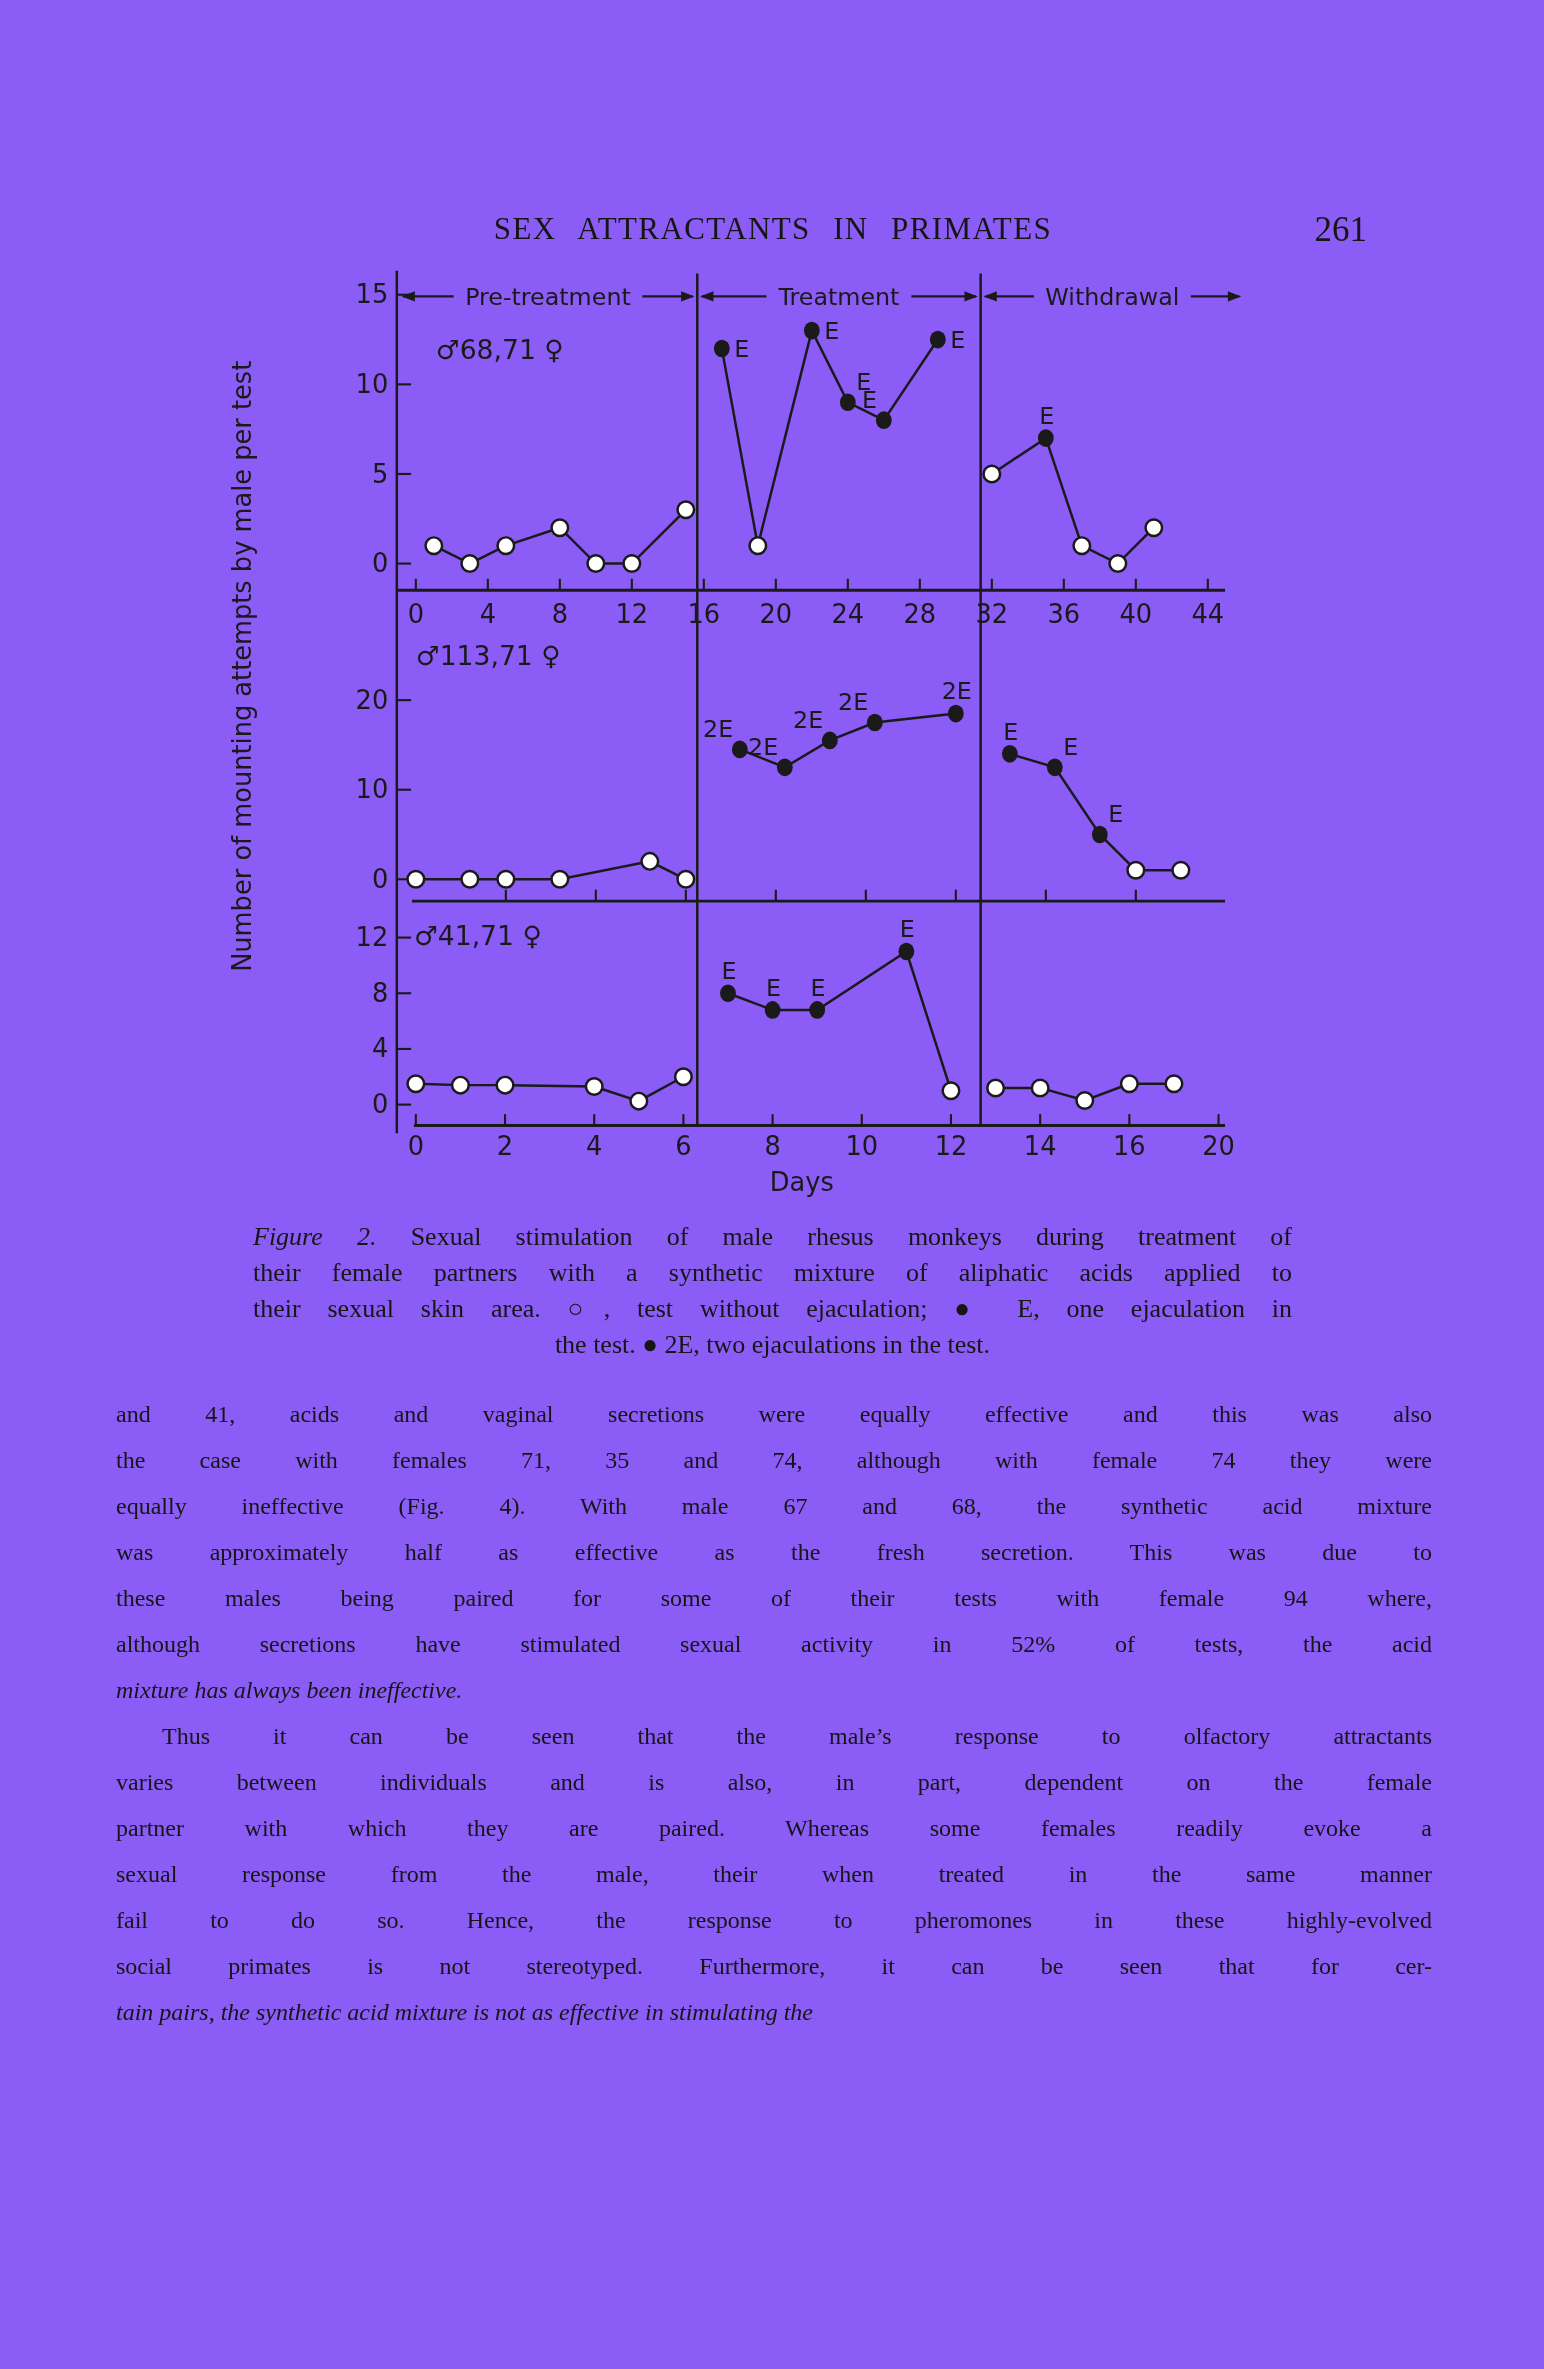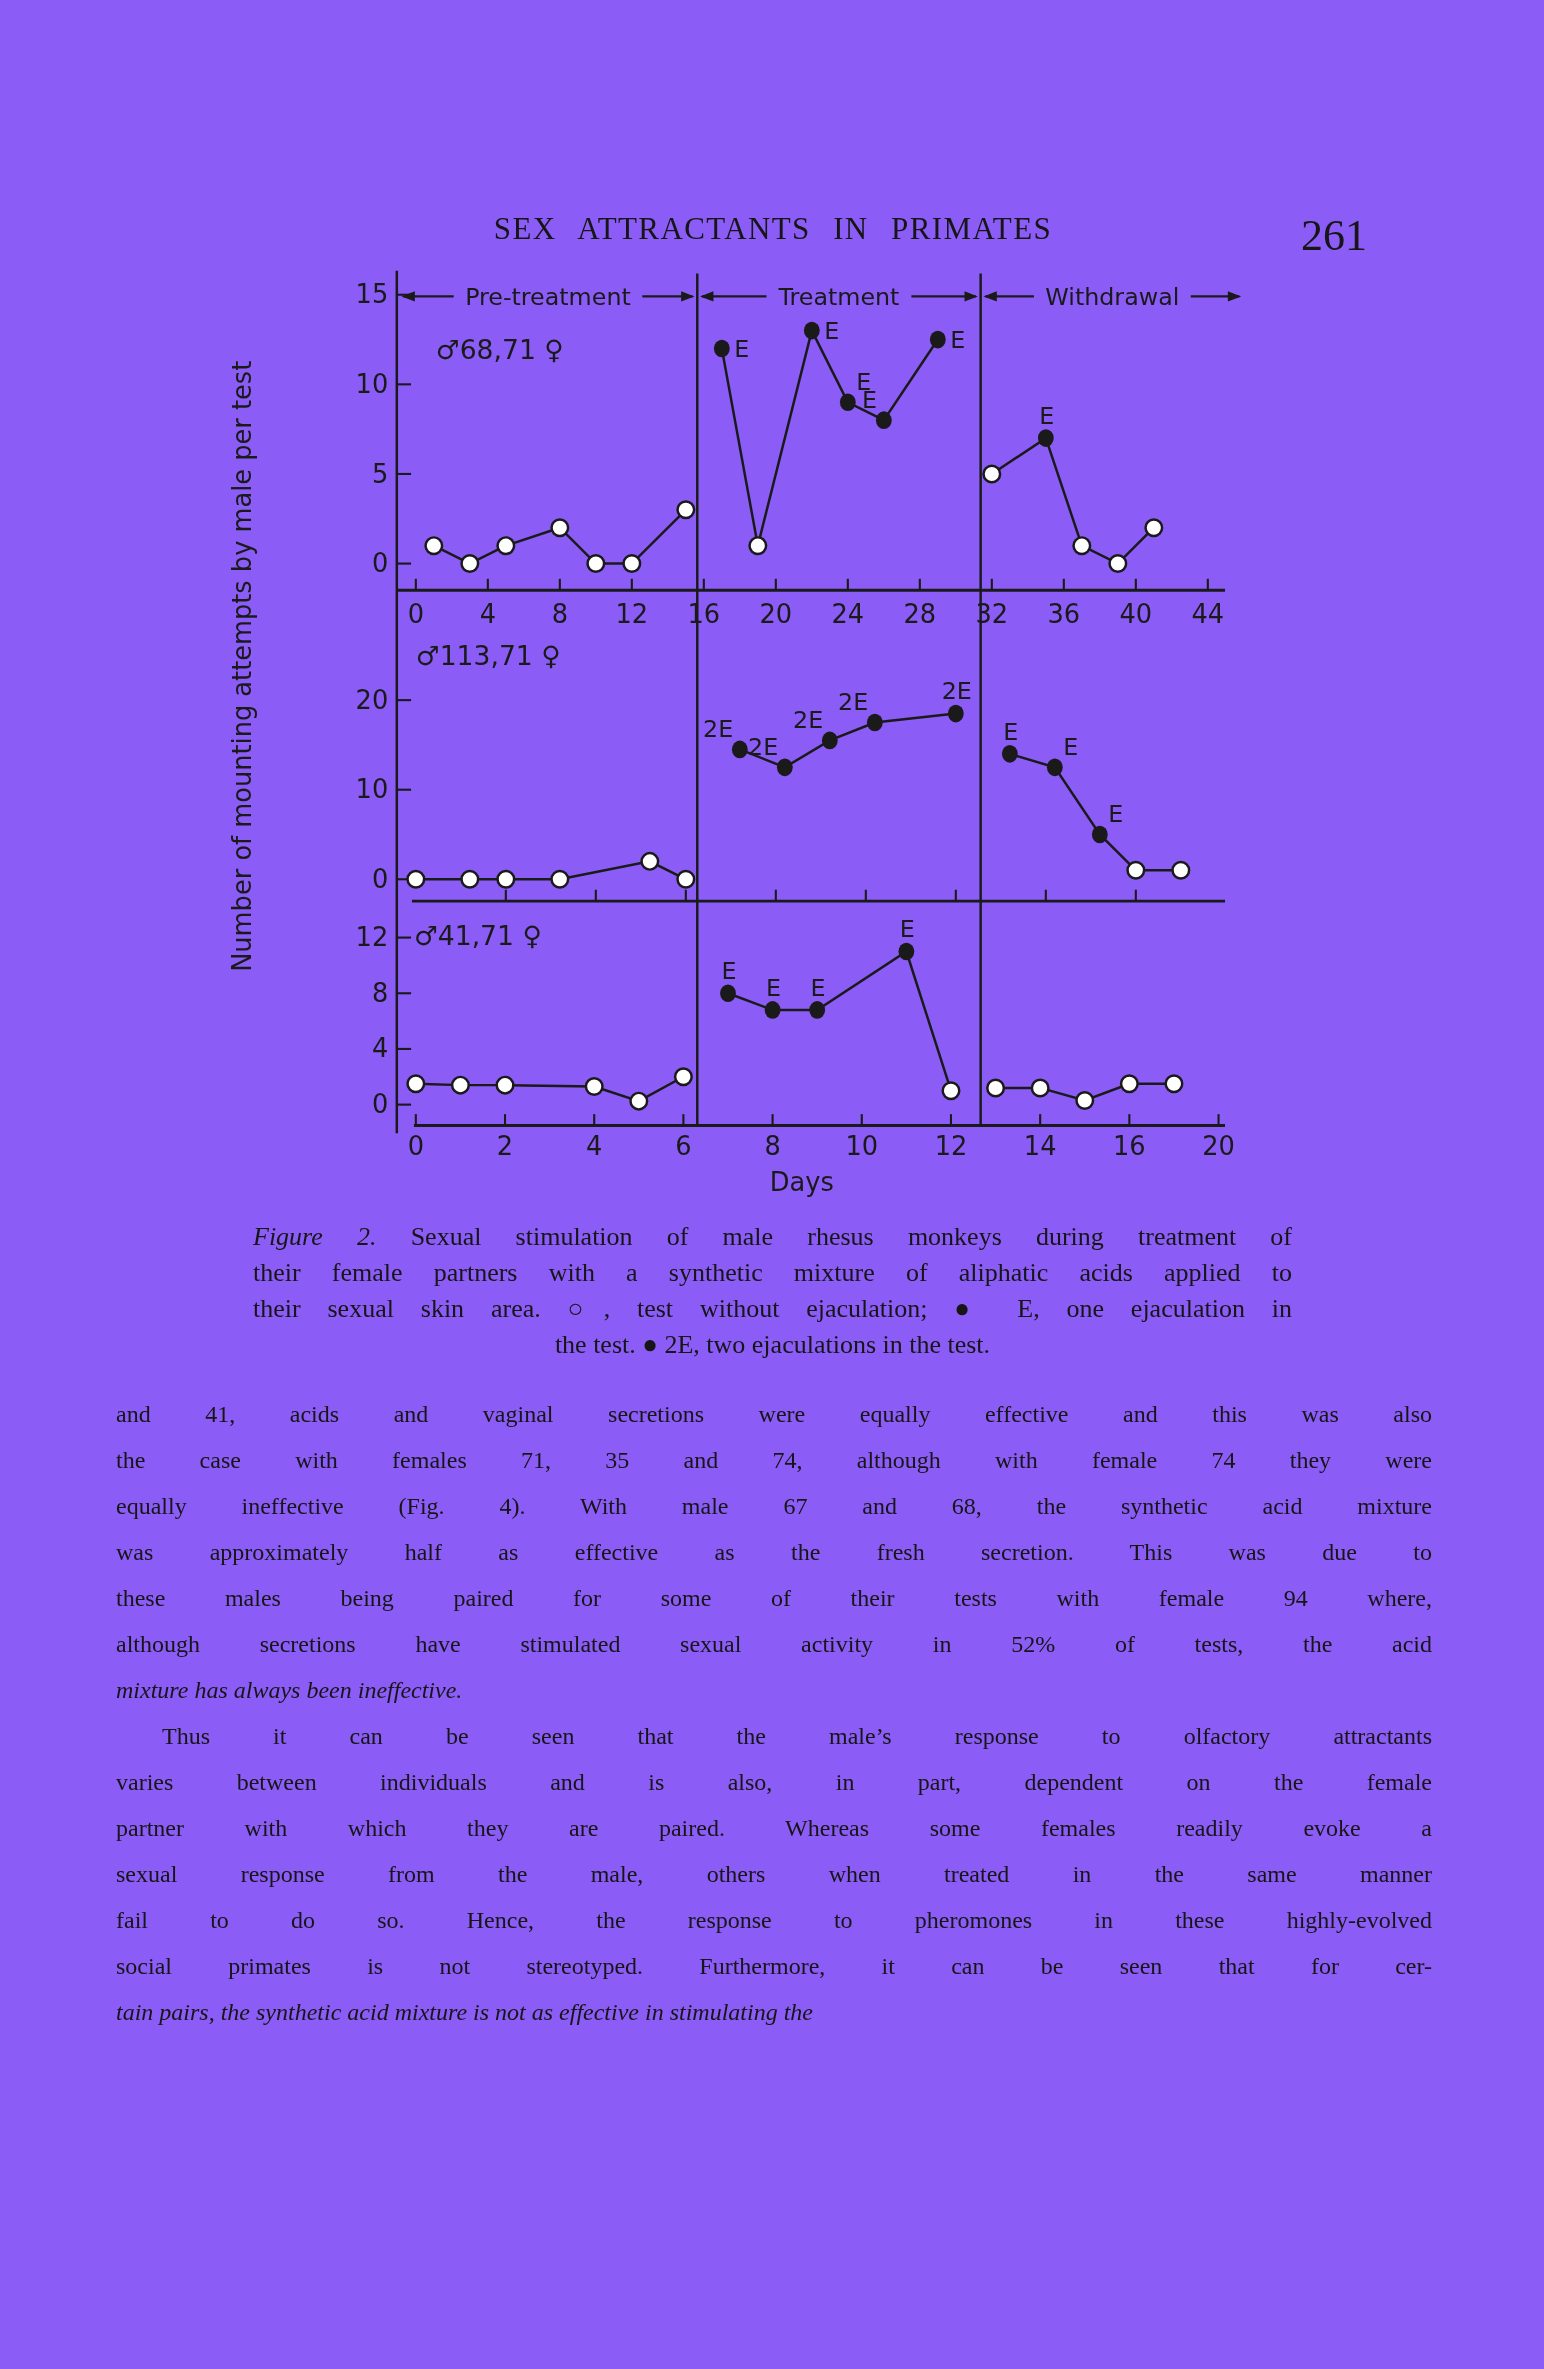--- a/index.html
+++ b/index.html
@@ -14,21 +14,21 @@
     font-family:"Liberation Serif", serif;
   }
   .running-head{
     position:absolute;top:211px;left:116px;width:1314px;
     text-align:center;
     font-size:31px;letter-spacing:1.4px;word-spacing:13.3px;
     color:#161616;
   }
   .page-number{
     position:absolute;top:210px;left:1177px;width:190px;
-    text-align:right;font-size:44px;color:#161616;
+    text-align:right;font-size:35px;color:#161616;
   }
   .figure-wrap{
     position:absolute;left:219px;top:162px;width:1103px;height:1058px;
   }
   .figure-wrap svg{display:block;}
   .caption{
     position:absolute;left:253px;top:1219px;width:1039px;
     font-size:26px;line-height:36px;color:#161616;
   }
   .caption .cap-line{text-align:justify;text-align-last:justify;}
@@ -246,21 +246,21 @@
         <div class="body-line">equally ineffective (Fig. 4). With male 67 and 68, the synthetic acid mixture</div>
         <div class="body-line">was approximately half as effective as the fresh secretion. This was due to</div>
         <div class="body-line">these males being paired for some of their tests with female 94 where,</div>
         <div class="body-line">although secretions have stimulated sexual activity in 52% of tests, the acid</div>
         <div class="body-line last">mixture has always been ineffective.</div>
       </div>
       <div>
         <div class="body-line indent">Thus it can be seen that the male’s response to olfactory attractants</div>
         <div class="body-line">varies between individuals and is also, in part, dependent on the female</div>
         <div class="body-line">partner with which they are paired. Whereas some females readily evoke a</div>
-        <div class="body-line">sexual response from the male, others when treated in the same manner</div>
+        <div class="body-line">sexual response from the male, their when treated in the same manner</div>
         <div class="body-line">fail to do so. Hence, the response to pheromones in these highly-evolved</div>
         <div class="body-line">social primates is not stereotyped. Furthermore, it can be seen that for cer-</div>
         <div class="body-line last">tain pairs, the synthetic acid mixture is not as effective in stimulating the</div>
       </div>
     </div>
 
 </div>
 
 
 </body></html>

